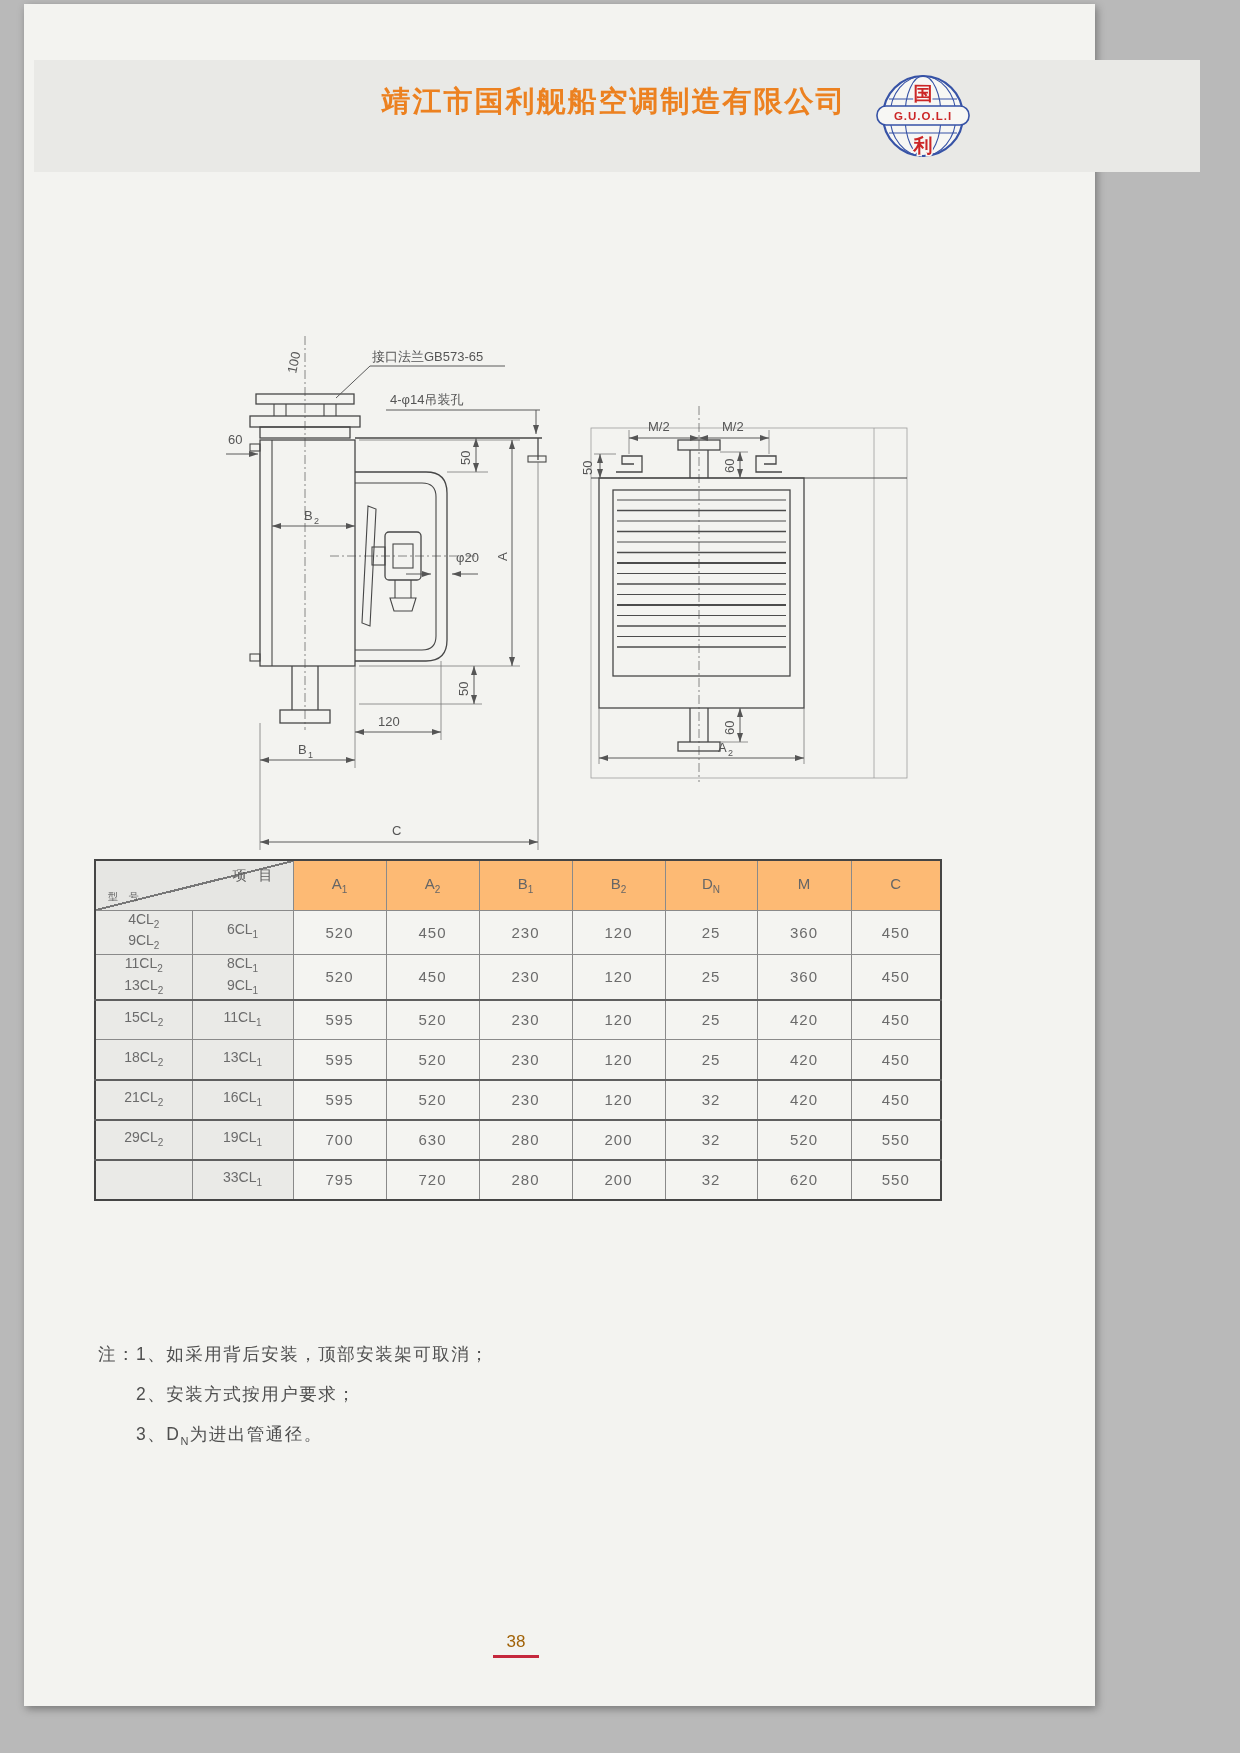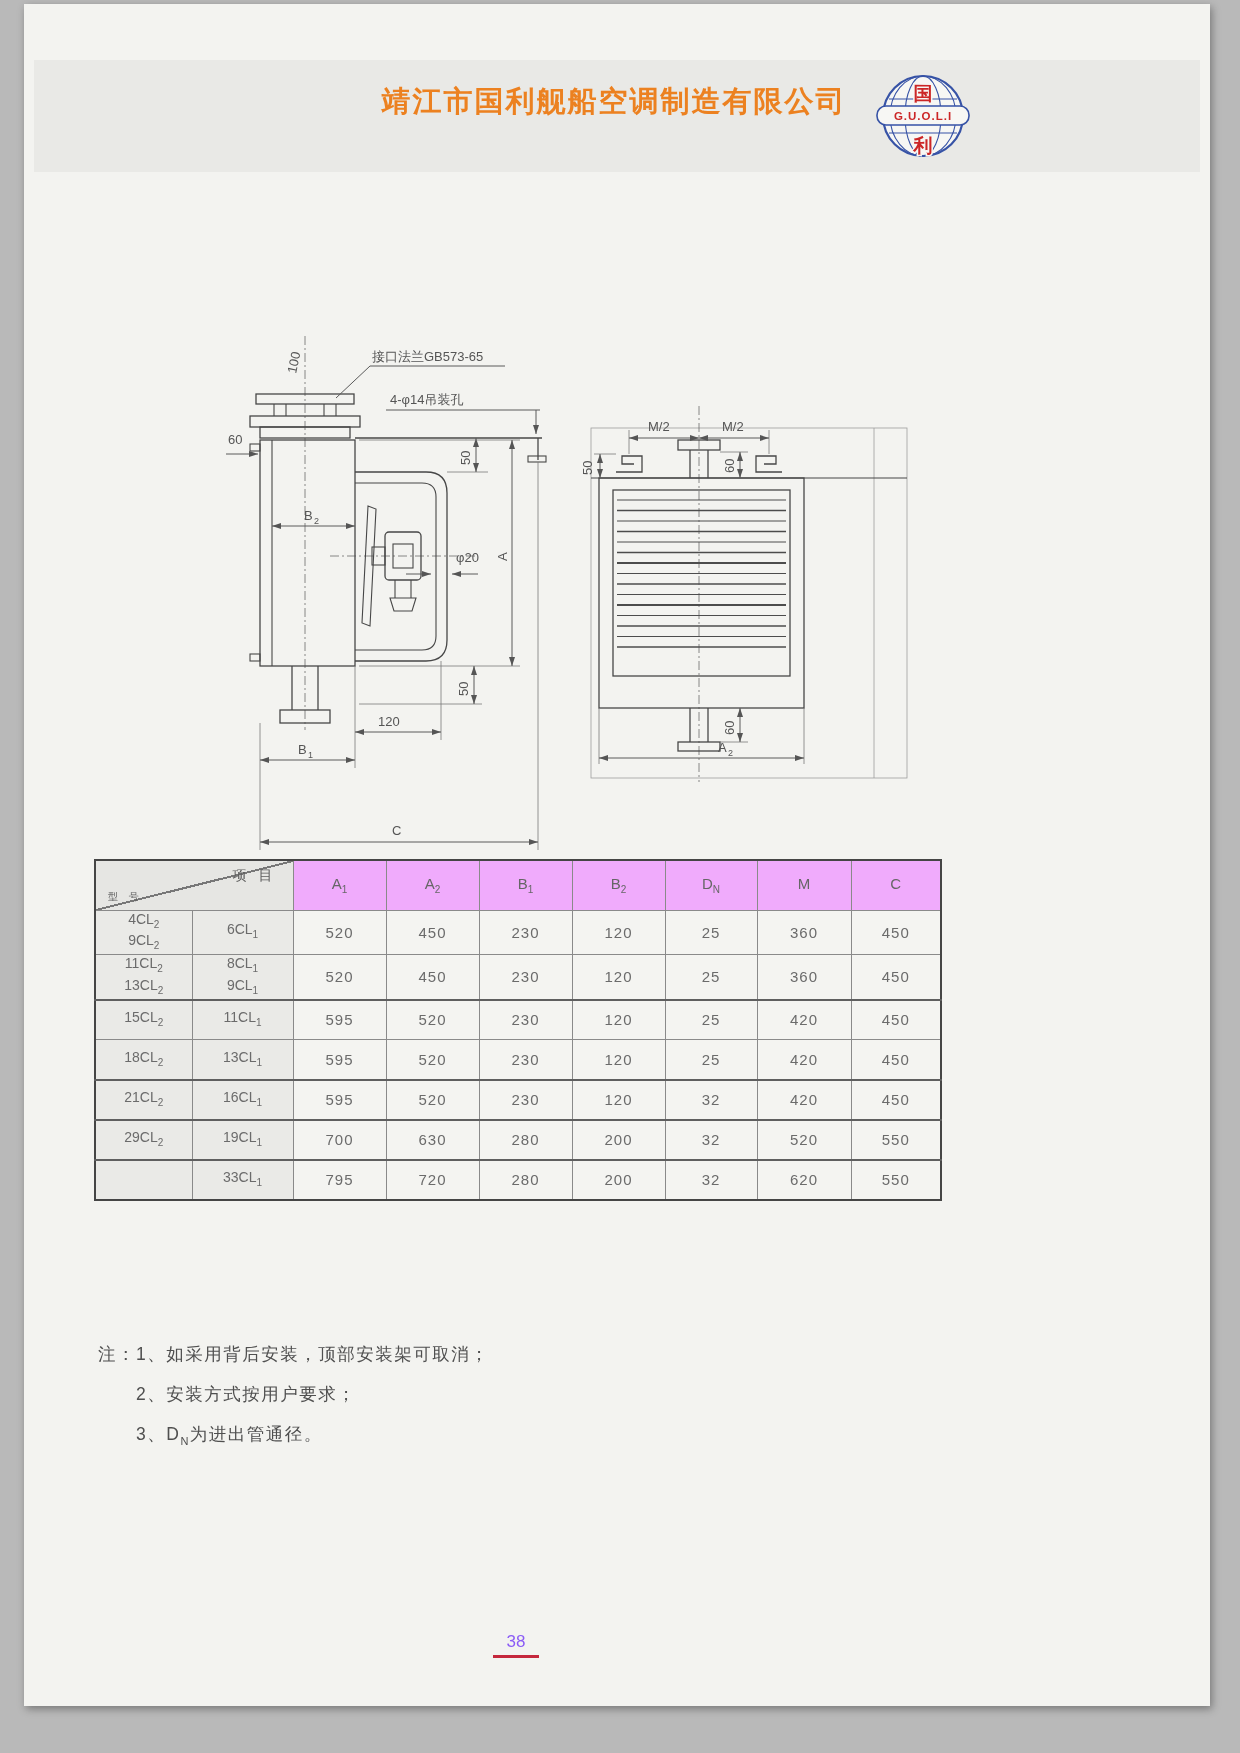--- a/index.html
+++ b/index.html
@@ -1,19 +1,19 @@
 <!DOCTYPE html>
 <html><head>
 <meta charset="utf-8">
 <style>
   html,body{margin:0;padding:0;background:#9e9e9e;}
   *{box-sizing:border-box;}
   .screen{position:relative;width:1240px;height:1753px;background:#b9b9b9;overflow:hidden;
           font-family:"Liberation Sans",sans-serif;}
-  .page{position:absolute;left:24px;top:4px;width:1186px;height:1702px;background:#f3f3f0;
+  .page{position:absolute;left:24px;top:4px;width:1071px;height:1702px;background:#f3f3f0;
         box-shadow:2px 3px 8px rgba(0,0,0,.35);}
   
   .band{position:absolute;left:10px;top:56px;width:1166px;height:112px;background:#e9e9e6;}
   .company{position:absolute;left:250px;top:22px;width:660px;text-align:center;}
   .company-cn{font-size:29px;font-weight:bold;color:#ec8120;letter-spacing:2px;white-space:nowrap;}
   .company-en{margin-top:8px;font-size:13px;font-weight:bold;color:#4a5fb0;letter-spacing:.5px;white-space:nowrap;}
   .logo{position:absolute;left:842px;top:9px;width:94px;height:94px;}
   
   .title{position:absolute;left:150px;top:242px;width:700px;text-align:center;
          font-size:22px;font-weight:bold;color:#1b4a9a;letter-spacing:1.5px;}
@@ -27,38 +27,38 @@
   .dim{stroke:#5a5a5a;stroke-width:1;fill:none;}
   .ext{stroke:#7a7a7a;stroke-width:.8;fill:none;}
   .dt{fill:#555;font-size:13px;}
   .dts{fill:#555;font-size:9px;}
   .lite{stroke:#9d9d9d;stroke-width:.8;fill:none;}
   
   .dim-table{position:absolute;left:70px;top:855px;width:846px;border-collapse:collapse;
              table-layout:fixed;color:#6b6b6b;}
   .dim-table{border:2px solid #454545;}
   .dim-table th,.dim-table td{border:1px solid #8a8a8a;text-align:center;vertical-align:middle;padding:0;}
-  .dim-table thead th{height:50px;background:#f0abfc;font-weight:normal;font-size:15px;color:#666;}
+  .dim-table thead th{height:50px;background:#fdba74;font-weight:normal;font-size:15px;color:#666;}
   .dim-table thead th.corner{background:#e6e6e3;position:relative;
       background-image:linear-gradient(to bottom right,rgba(0,0,0,0) calc(50% - 1px),#777 calc(50% - 1px),#777 calc(50% + 1px),rgba(0,0,0,0) calc(50% + 1px));}
   .corner .c-top{position:absolute;right:16px;top:6px;font-size:14px;color:#5c5c5c;letter-spacing:4px;}
   .corner .c-bot{position:absolute;left:12px;bottom:6px;font-size:10px;color:#5c5c5c;letter-spacing:4px;}
   .dim-table tbody td{height:40px;font-size:15px;background:#f4f4f1;letter-spacing:1px;}
   .dim-table td.model{background:#eaeae7;font-size:14px;letter-spacing:0;line-height:16px;}
   .dim-table sub{font-size:10px;}
   .dim-table tbody tr:nth-child(2) td,
   .dim-table tbody tr:nth-child(4) td,
   .dim-table tbody tr:nth-child(5) td,
   .dim-table tbody tr:nth-child(6) td{border-bottom:2px solid #5f5f5f;}
   
   .notes{position:absolute;left:74px;top:1330px;font-size:17.5px;color:#4f4f4f;letter-spacing:1.5px;line-height:40px;}
   .notes .ind{padding-left:38px;}
   .notes sub{font-size:11px;}
   
-  .pagenum{position:absolute;left:462px;top:1628px;width:60px;text-align:center;font-size:17px;color:#8b5cf6;}
+  .pagenum{position:absolute;left:462px;top:1628px;width:60px;text-align:center;font-size:17px;color:#a16207;}
   .pagenum .rule{width:46px;height:3px;background:#c5283d;margin:3px auto 0;}
 </style>
 </head>
 <body>
 
 <div class="screen">
   <div class="page">
 
     <div class="band">
       <div class="company">

